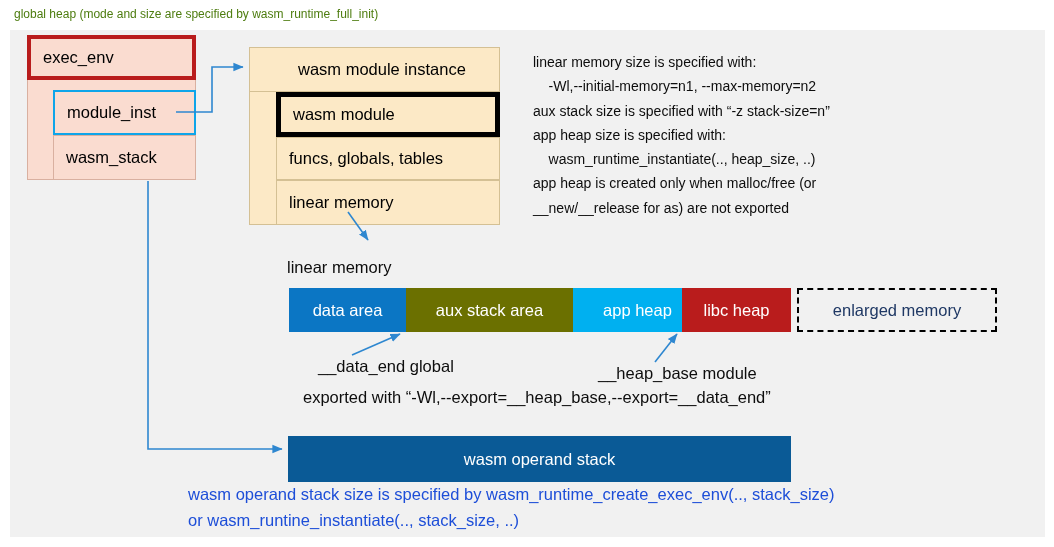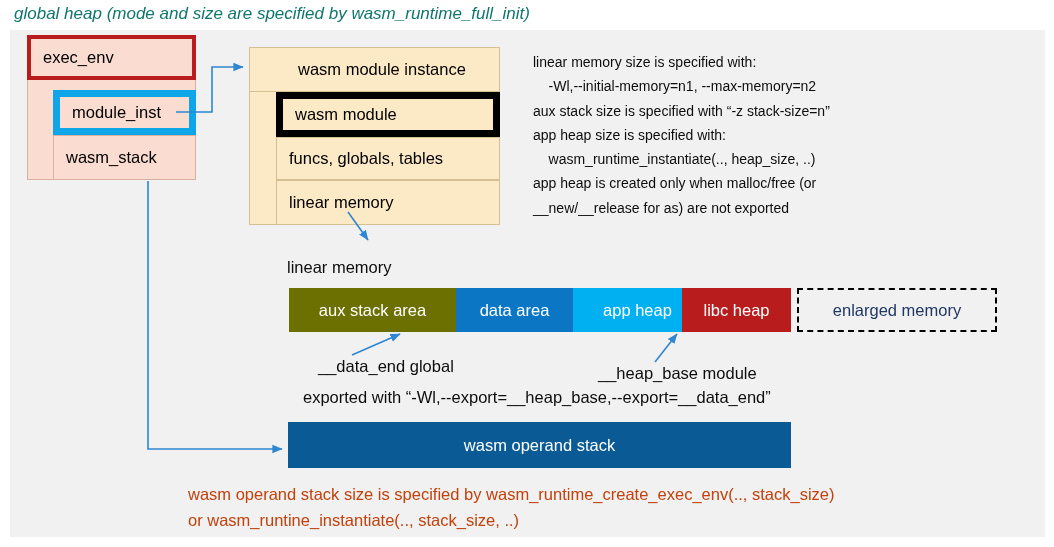--- a/index.html
+++ b/index.html
@@ -14,25 +14,24 @@
     font-family: "Liberation Sans", sans-serif;
     color: #000000;
     overflow: hidden;
   }
 
   
   #diagram-title {
     position: absolute;
     left: 14px;
     top: 4px;
-    font-size: 17px;
+    font-size: 12px;
     line-height: 20px;
-    color: #0f766e;
-    white-space: nowrap;
-    font-style: italic;
+    color: #4d7c0f;
+    white-space: nowrap;
   }
 
   
   #global-heap-panel {
     position: absolute;
     left: 10px;
     top: 30px;
     width: 1035px;
     height: 507px;
     background: #f1f1f1;
@@ -79,21 +78,21 @@
     height: 45px;
     background: #fadcd0;
     border: 4px solid #b91c1c;
   }
   #exec-env-module-inst {
     left: 53px;
     top: 90px;
     width: 143px;
     height: 45px;
     background: #fadcd0;
-    border: 7px solid #0ea5e9;
+    border: 2px solid #0ea5e9;
   }
   #exec-env-wasm-stack {
     left: 53px;
     top: 135px;
     width: 143px;
     height: 45px;
     background: #fadcd0;
     border: 1px solid #d9b0a0;
   }
 
@@ -114,21 +113,21 @@
     background: #fce9c6;
     border: 1px solid #d4c094;
     padding-left: 48px;
   }
   #module-instance-wasm-module {
     left: 276px;
     top: 92px;
     width: 224px;
     height: 45px;
     background: #fce9c6;
-    border: 7px solid #000000;
+    border: 5px solid #000000;
   }
   #module-instance-funcs {
     left: 276px;
     top: 137px;
     width: 224px;
     height: 43px;
     background: #fce9c6;
     border: 1px solid #d4c094;
   }
   #module-instance-linear-memory {
@@ -195,40 +194,40 @@
     text-align: center;
   }
   #data-end-label { left: 318px; top: 357px; }
   #heap-base-label { left: 598px; top: 364px; }
   #exported-with-label { left: 303px; top: 388px; }
 
   
   #wasm-operand-stack-bar {
     position: absolute;
     left: 288px;
-    top: 422px;
+    top: 436px;
     width: 503px;
     height: 46px;
     background: #0a5a96;
     display: flex;
     align-items: center;
     justify-content: center;
     color: #ffffff;
     font-size: 16.5px;
     white-space: nowrap;
   }
   #operand-stack-notes {
     position: absolute;
     left: 188px;
     top: 481px;
     width: 860px;
     font-size: 16.5px;
     line-height: 26px;
     white-space: pre;
-    color: #c2410c;
+    color: #1d4ed8;
   }
 
   
   #connectors {
     position: absolute;
     left: 0;
     top: 0;
     width: 1054px;
     height: 547px;
     pointer-events: none;
@@ -255,22 +254,22 @@
 <div id="memory-notes">linear memory size is specified with:
     -Wl,--initial-memory=n1, --max-memory=n2
 aux stack size is specified with “-z stack-size=n”
 app heap size is specified with:
     wasm_runtime_instantiate(.., heap_size, ..)
 app heap is created only when malloc/free (or
 __new/__release for as) are not exported</div>
 
 <div id="linear-memory-caption">linear memory</div>
 <div id="linear-memory-bar">
+  <div class="mem-seg" style="width: 117px; background: rgb(11, 118, 196);">data area</div>
   <div class="mem-seg" style="width: 167px; background: rgb(107, 112, 0);">aux stack area</div>
-  <div class="mem-seg" style="width: 117px; background: rgb(11, 118, 196);">data area</div>
   <div class="mem-seg" style="width: 109px; background: rgb(0, 176, 240); padding-left: 20px;">app heap</div>
   <div class="mem-seg" style="width: 109px; background: #b91c1c;">libc heap</div>
   <div class="mem-seg enlarged" style="width: 200px; margin-left: 6px;">enlarged memory</div>
 </div>
 
 <div class="pointer-label" id="data-end-label">__data_end global</div>
 <div class="pointer-label" id="heap-base-label">__heap_base module</div>
 <div class="pointer-label" id="exported-with-label">exported with “-Wl,--export=__heap_base,--export=__data_end”</div>
 
 <div id="wasm-operand-stack-bar">wasm operand stack</div>

